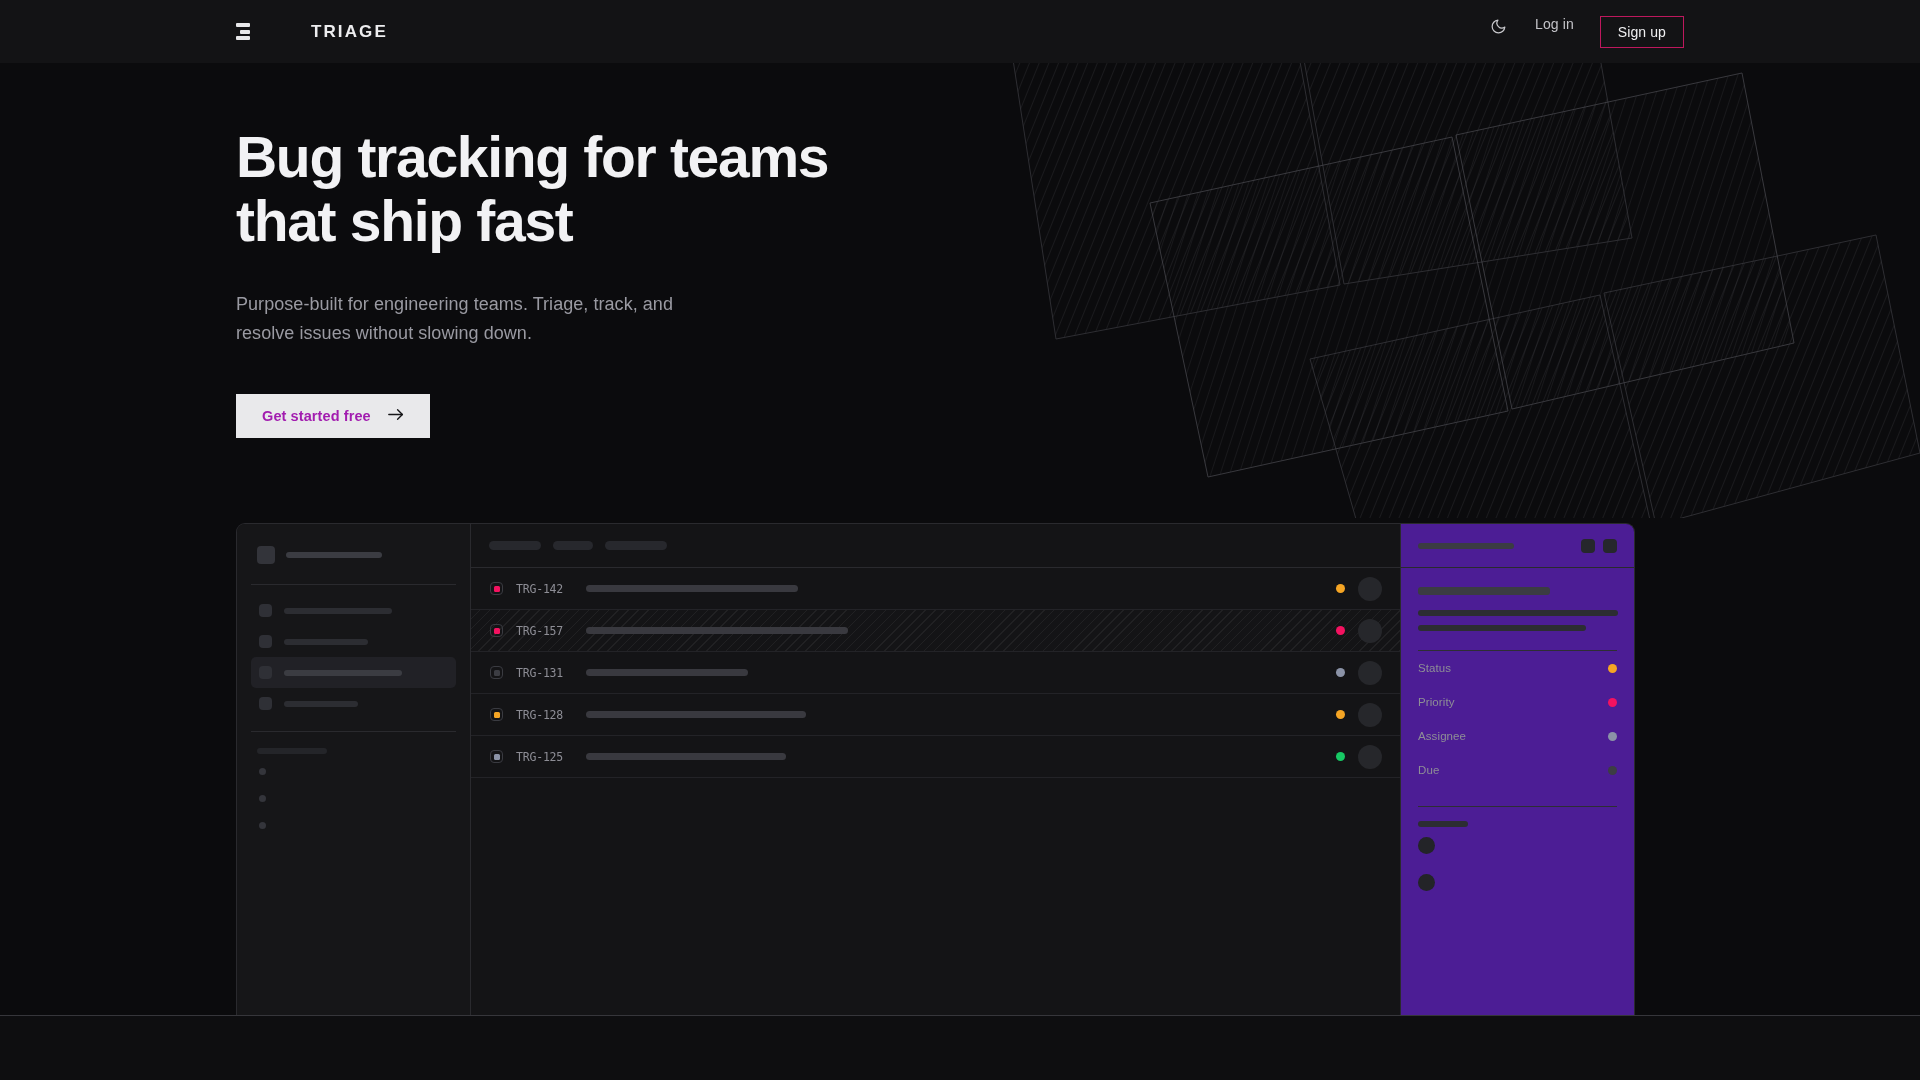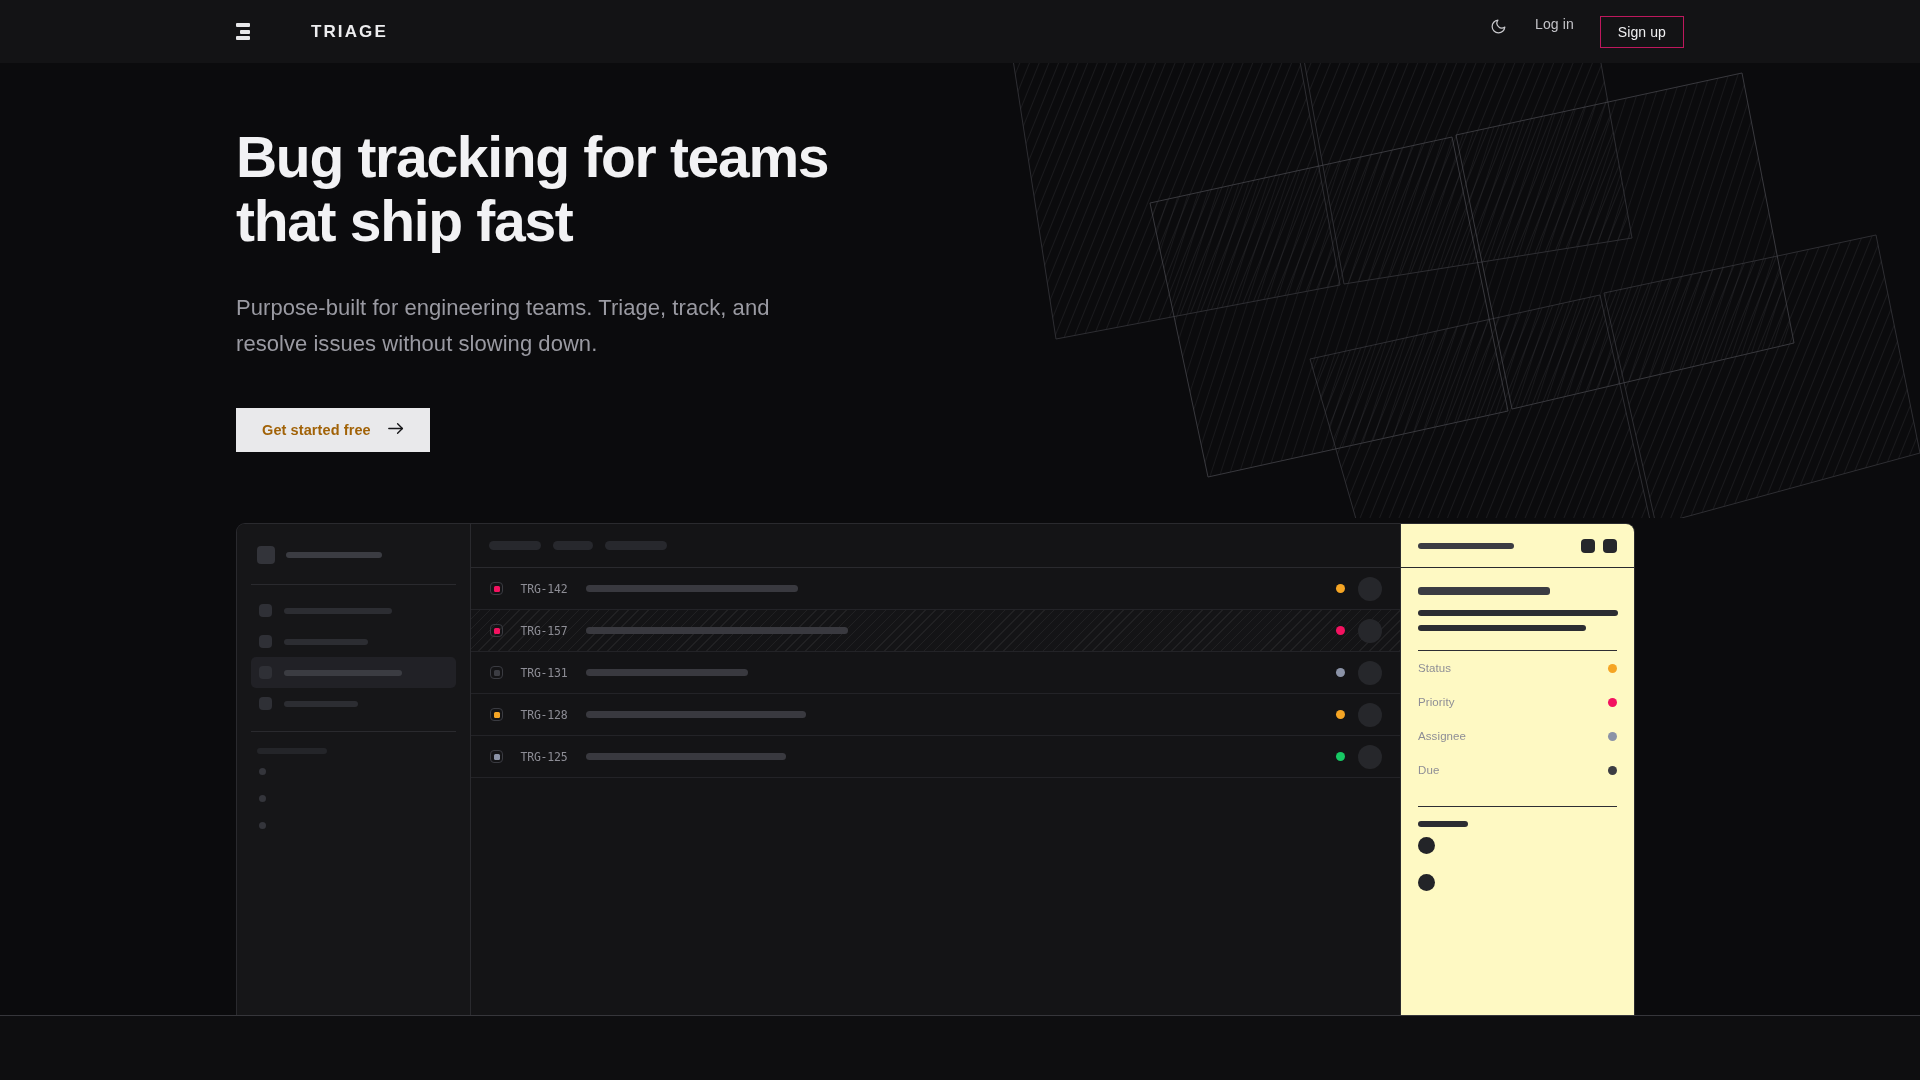--- a/index.html
+++ b/index.html
@@ -61,27 +61,27 @@
   .hero { position:absolute; top:63px; left:0; width:1920px; height:455px; overflow:hidden; }
 
   .hero-deco { position:absolute; inset:0; pointer-events:none; }
 
   .hero-copy { position:absolute; left:236px; top:62px; width:760px; z-index:5; }
   .hero-title {
     color:#f2f2f4; font-size:57px; line-height:1.13; font-weight:bold;
     letter-spacing:-1.3px; white-space:pre-line;
   }
   .hero-sub {
-    margin-top:36px; color:#9a9aa2; font-size:22px; line-height:1.63;
+    margin-top:36px; color:#9a9aa2; font-size:18px; line-height:1.63;
     white-space:pre-line; letter-spacing:.05px;
   }
   .btn-primary {
     margin-top:46px;
     display:inline-flex; align-items:center; gap:17px;
-    background:#e9e9eb; color:#a16207;
+    background:#e9e9eb; color:#a21caf;
     font-size:14.5px; font-weight:bold; letter-spacing:.1px;
     padding:0 26px; height:44px; border:none; cursor:pointer;
     font-family:"Liberation Sans", sans-serif;
   }
 
   
   .mock {
     position:absolute; left:236px; top:523px;
     width:1399px; height:492px;
     border:1px solid #2a2a2e;
@@ -111,21 +111,21 @@
 
   .sk { background:#2c2d32; border-radius:3px; height:6px; display:block; }
   .sk.lighter { background:#3b3c42; }
   .sk.dim { background:#242529; }
 
   .sb-section-label { margin:16px 0 4px 6px; }
   .sb-mini { display:flex; align-items:center; padding:10px 8px; }
   .sb-mini-dot { width:7px; height:7px; border-radius:50%; background:#34353b; }
 
   
-  .mock-list { flex:1 1 auto; display:flex; flex-direction:column; min-width:0;text-align:center; }
+  .mock-list { flex:1 1 auto; display:flex; flex-direction:column; min-width:0; }
   .list-toolbar {
     height:44px; flex:0 0 44px;
     border-bottom:1px solid #2a2a2e;
     display:flex; align-items:center; gap:12px;
     padding:0 18px;
   }
   .pill { height:9px; border-radius:5px; background:#27282d; }
 
   .row {
     height:42px; flex:0 0 42px;
@@ -162,21 +162,21 @@
     position:relative; z-index:2;
   }
   .row-right { margin-left:auto; display:flex; align-items:center; gap:13px; position:relative; z-index:2; }
   .status-dot { width:9px; height:9px; border-radius:50%; }
   .row-avatar { width:24px; height:24px; border-radius:50%; background:#26272b; }
 
   
   .mock-detail {
     width:234px; flex:0 0 234px;
     border-left:1px solid #2a2a2e;
-    background:#fef9c3;
+    background:#4c1d95;
     display:flex; flex-direction:column;
   }
   .detail-head {
     height:44px; flex:0 0 44px; border-bottom:1px solid #2a2a2e;
     display:flex; align-items:center; padding:0 17px; gap:8px;
   }
   .detail-head-actions { margin-left:auto; display:flex; gap:8px; }
   .sq-btn { width:14px; height:14px; border-radius:4px; background:#26272c; cursor:pointer; }
 
   .detail-body { padding:19px 17px 0 17px; }

